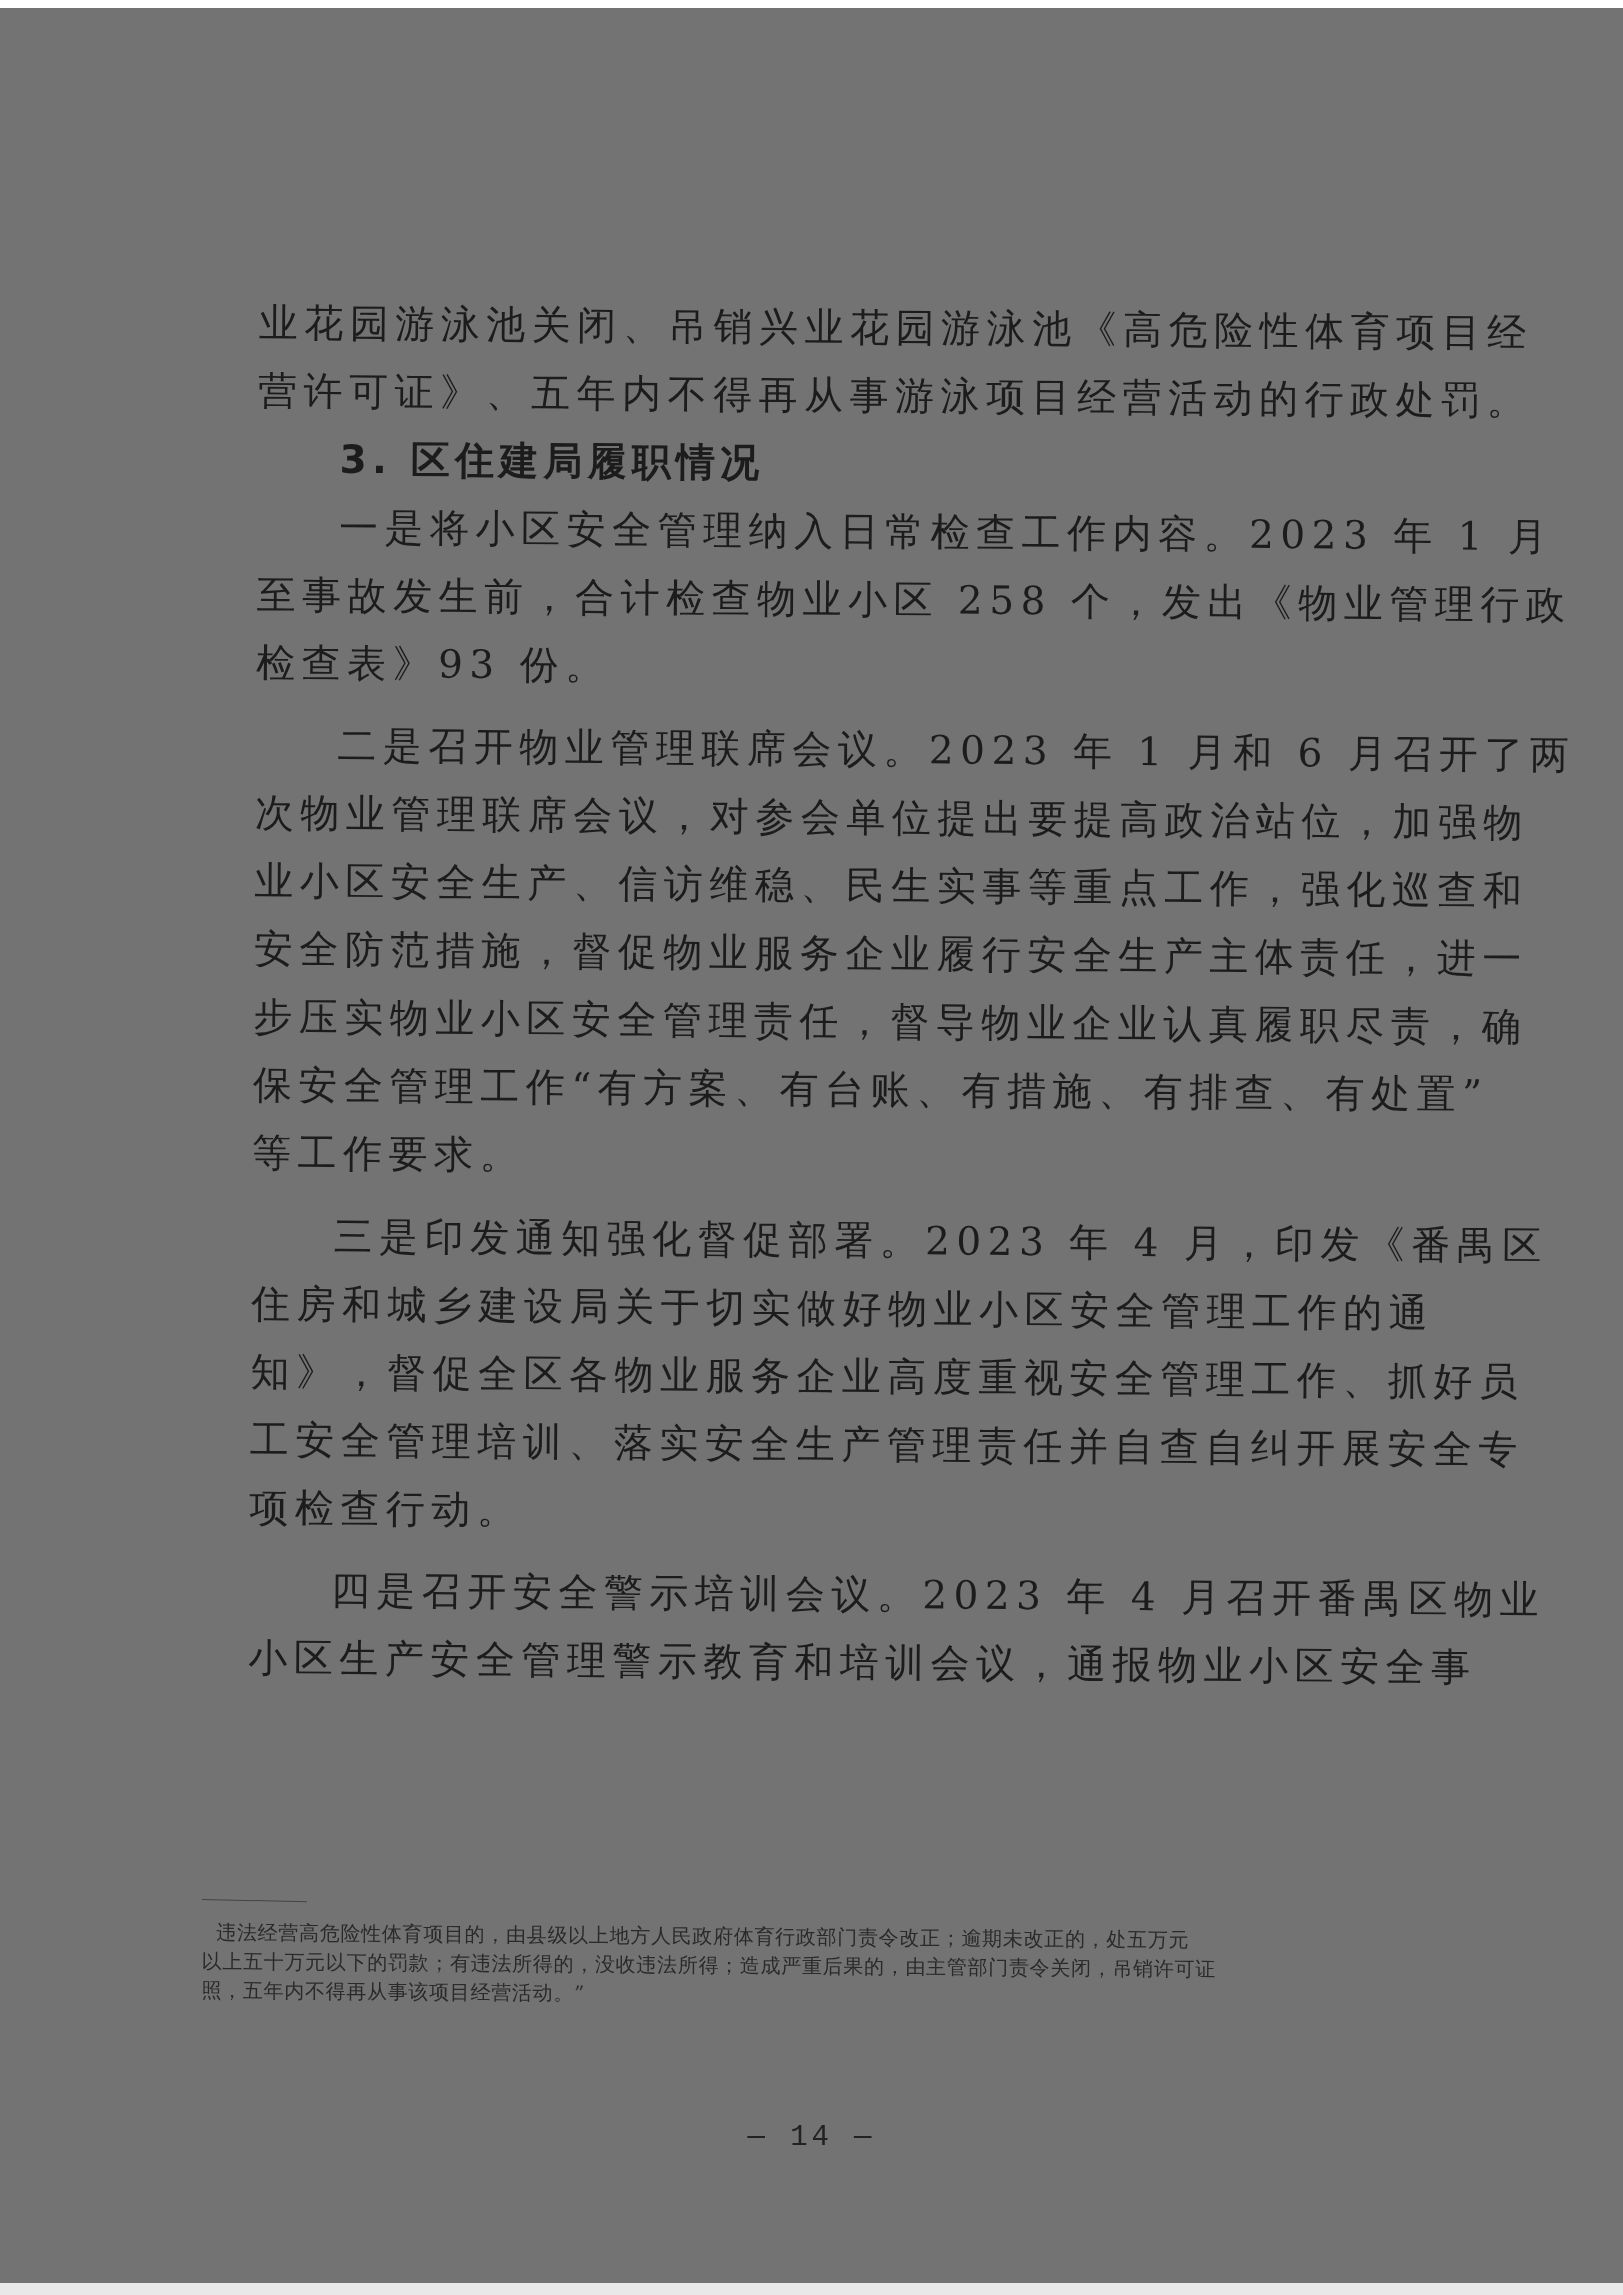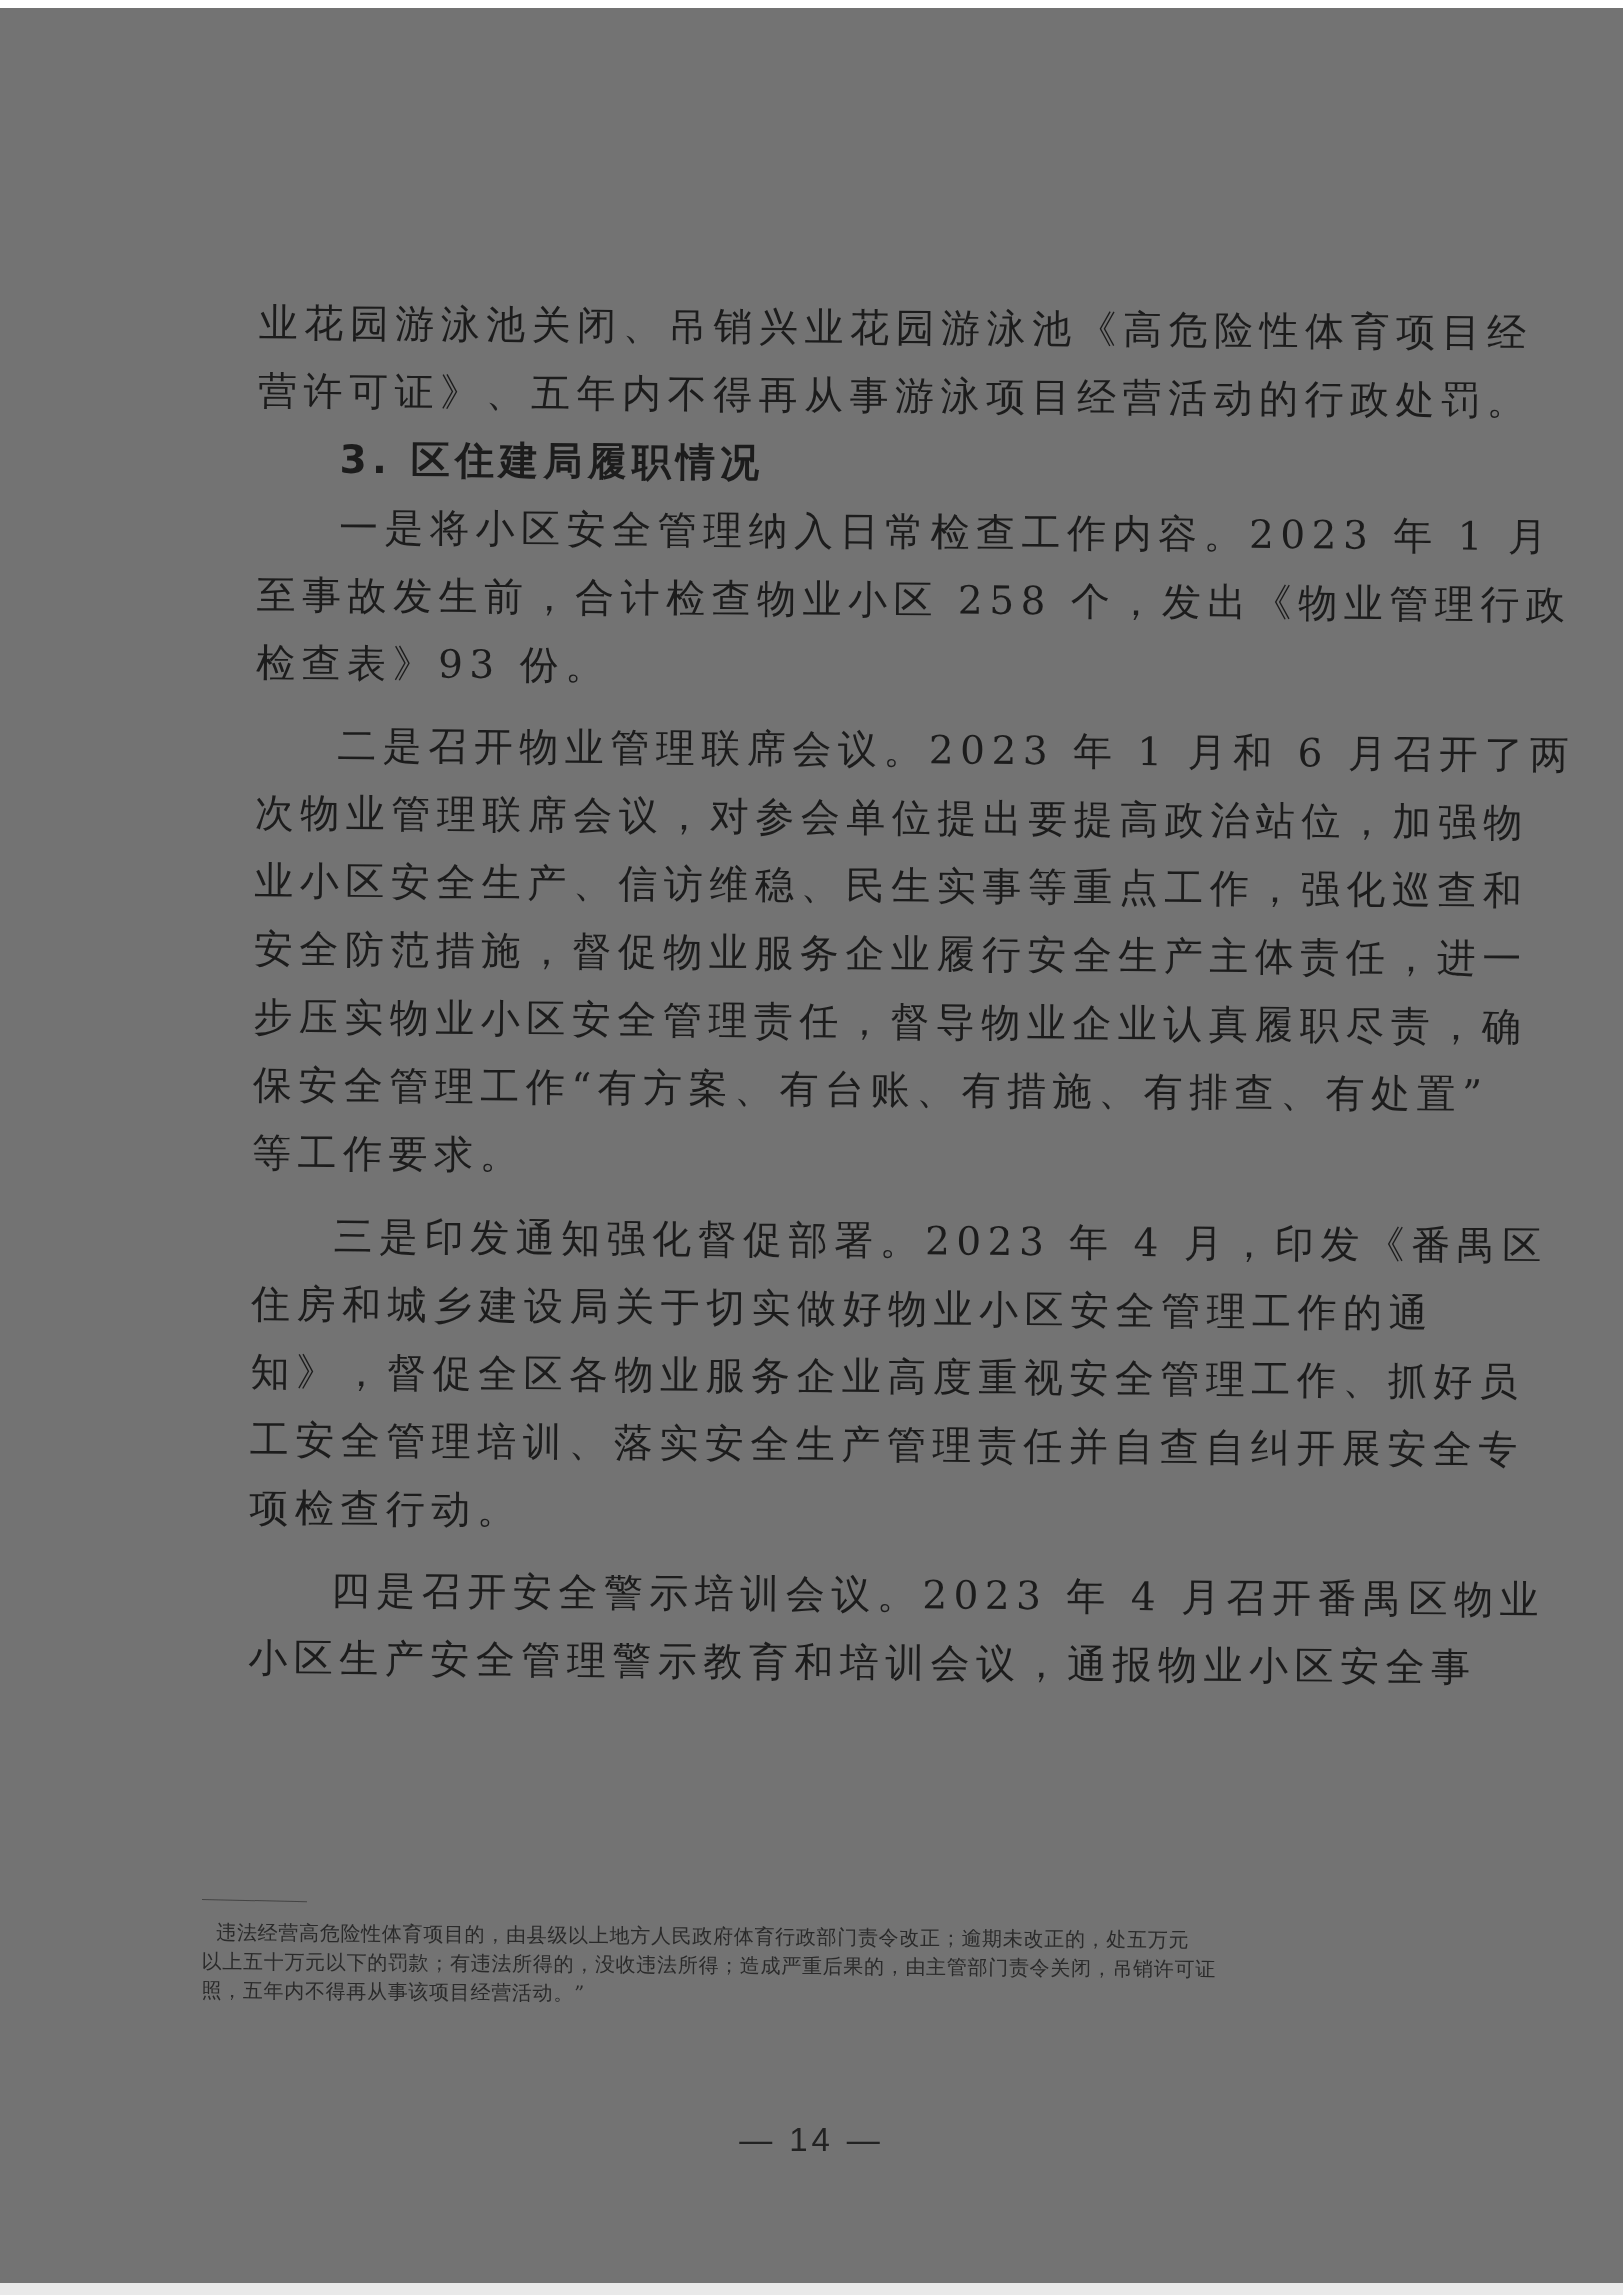--- a/index.html
+++ b/index.html
@@ -71,22 +71,22 @@
     }
     .footnote .fl { display: block; white-space: nowrap; }
     .footnote .fl.first { padding-left: 14.4px; }
 
     .page-number {
       position: absolute;
       top: 2113px;
       left: 0;
       width: 1623px;
       text-align: center;
-      font-family: Liberation Sans, sans-serif;
-      font-size: 33px;
+      font-family: Liberation Mono, monospace;
+      font-size: 29px;
       color: #222;
       letter-spacing: 3.9px;
     }
     .scan-band {
       position: absolute;
       left: 0;
       top: 2275px;
       width: 1623px;
       height: 11.8px;
       background: #e9e9e9;

